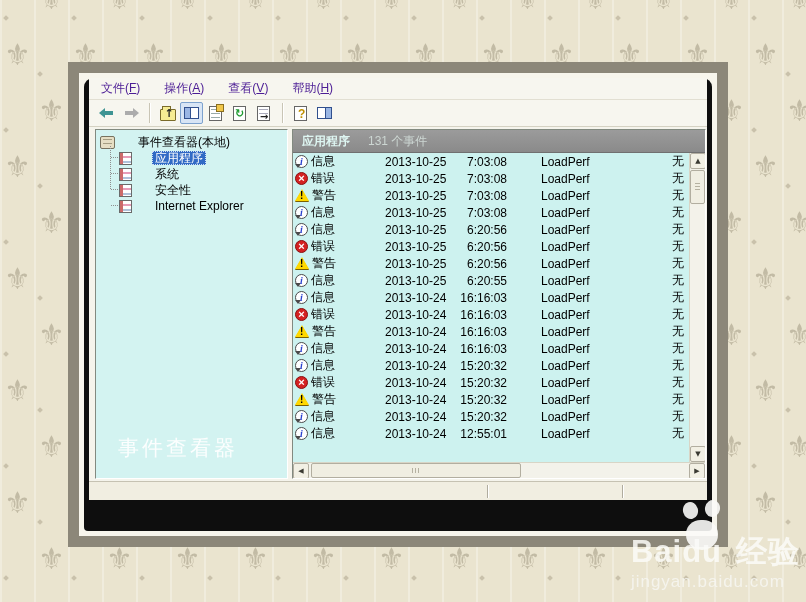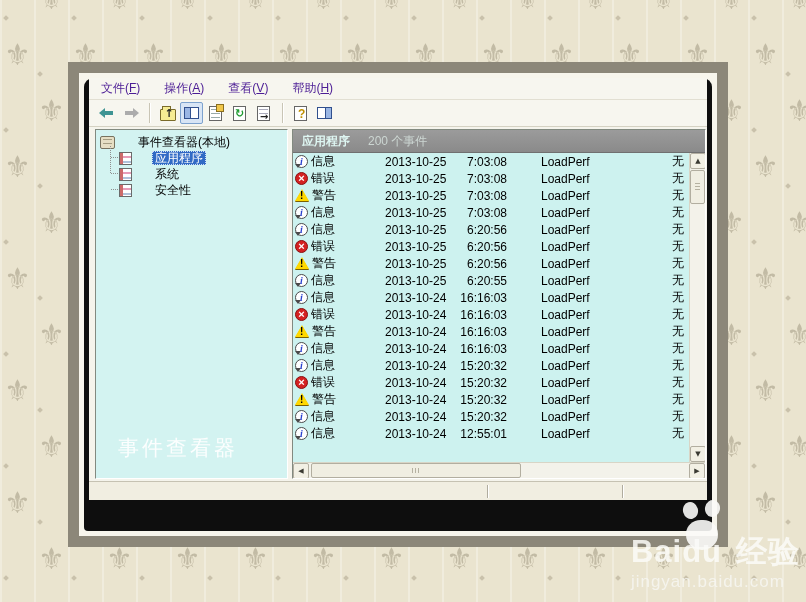--- a/index.html
+++ b/index.html
@@ -474,28 +474,32 @@
                   <span class="t-label selected">应用程序</span>
                 </div>
                 <div class="tree-row child">
                   <span class="log-icon"></span>
                   <span class="t-label">系统</span>
                 </div>
                 <div class="tree-row child">
                   <span class="log-icon"></span>
                   <span class="t-label">安全性</span>
                 </div>
+                <div class="tree-row child">
+                  <span class="log-icon"></span>
+                  <span class="t-label">Internet Explorer</span>
+                </div>
               </div>
             <div id="watermark">事件查看器</div>
           </div>
 
           <div id="list-pane" class="pane">
             <div id="desc-bar">
               <span id="desc-title">应用程序</span>
-              <span id="desc-count">200 个事件</span>
+              <span id="desc-count">131 个事件</span>
             </div>
             <div id="list-body">
               <div id="list-main">
                 <div id="event-rows">
                     <div class="row">
                       <span class="cell c0" style="width: 86px;">
                         <span class="ic ic-info"></span>
                         <span class="tlabel">信息</span>
                       </span>
                       <span class="cell c1" style="width: 78px;">2013-10-25</span>

